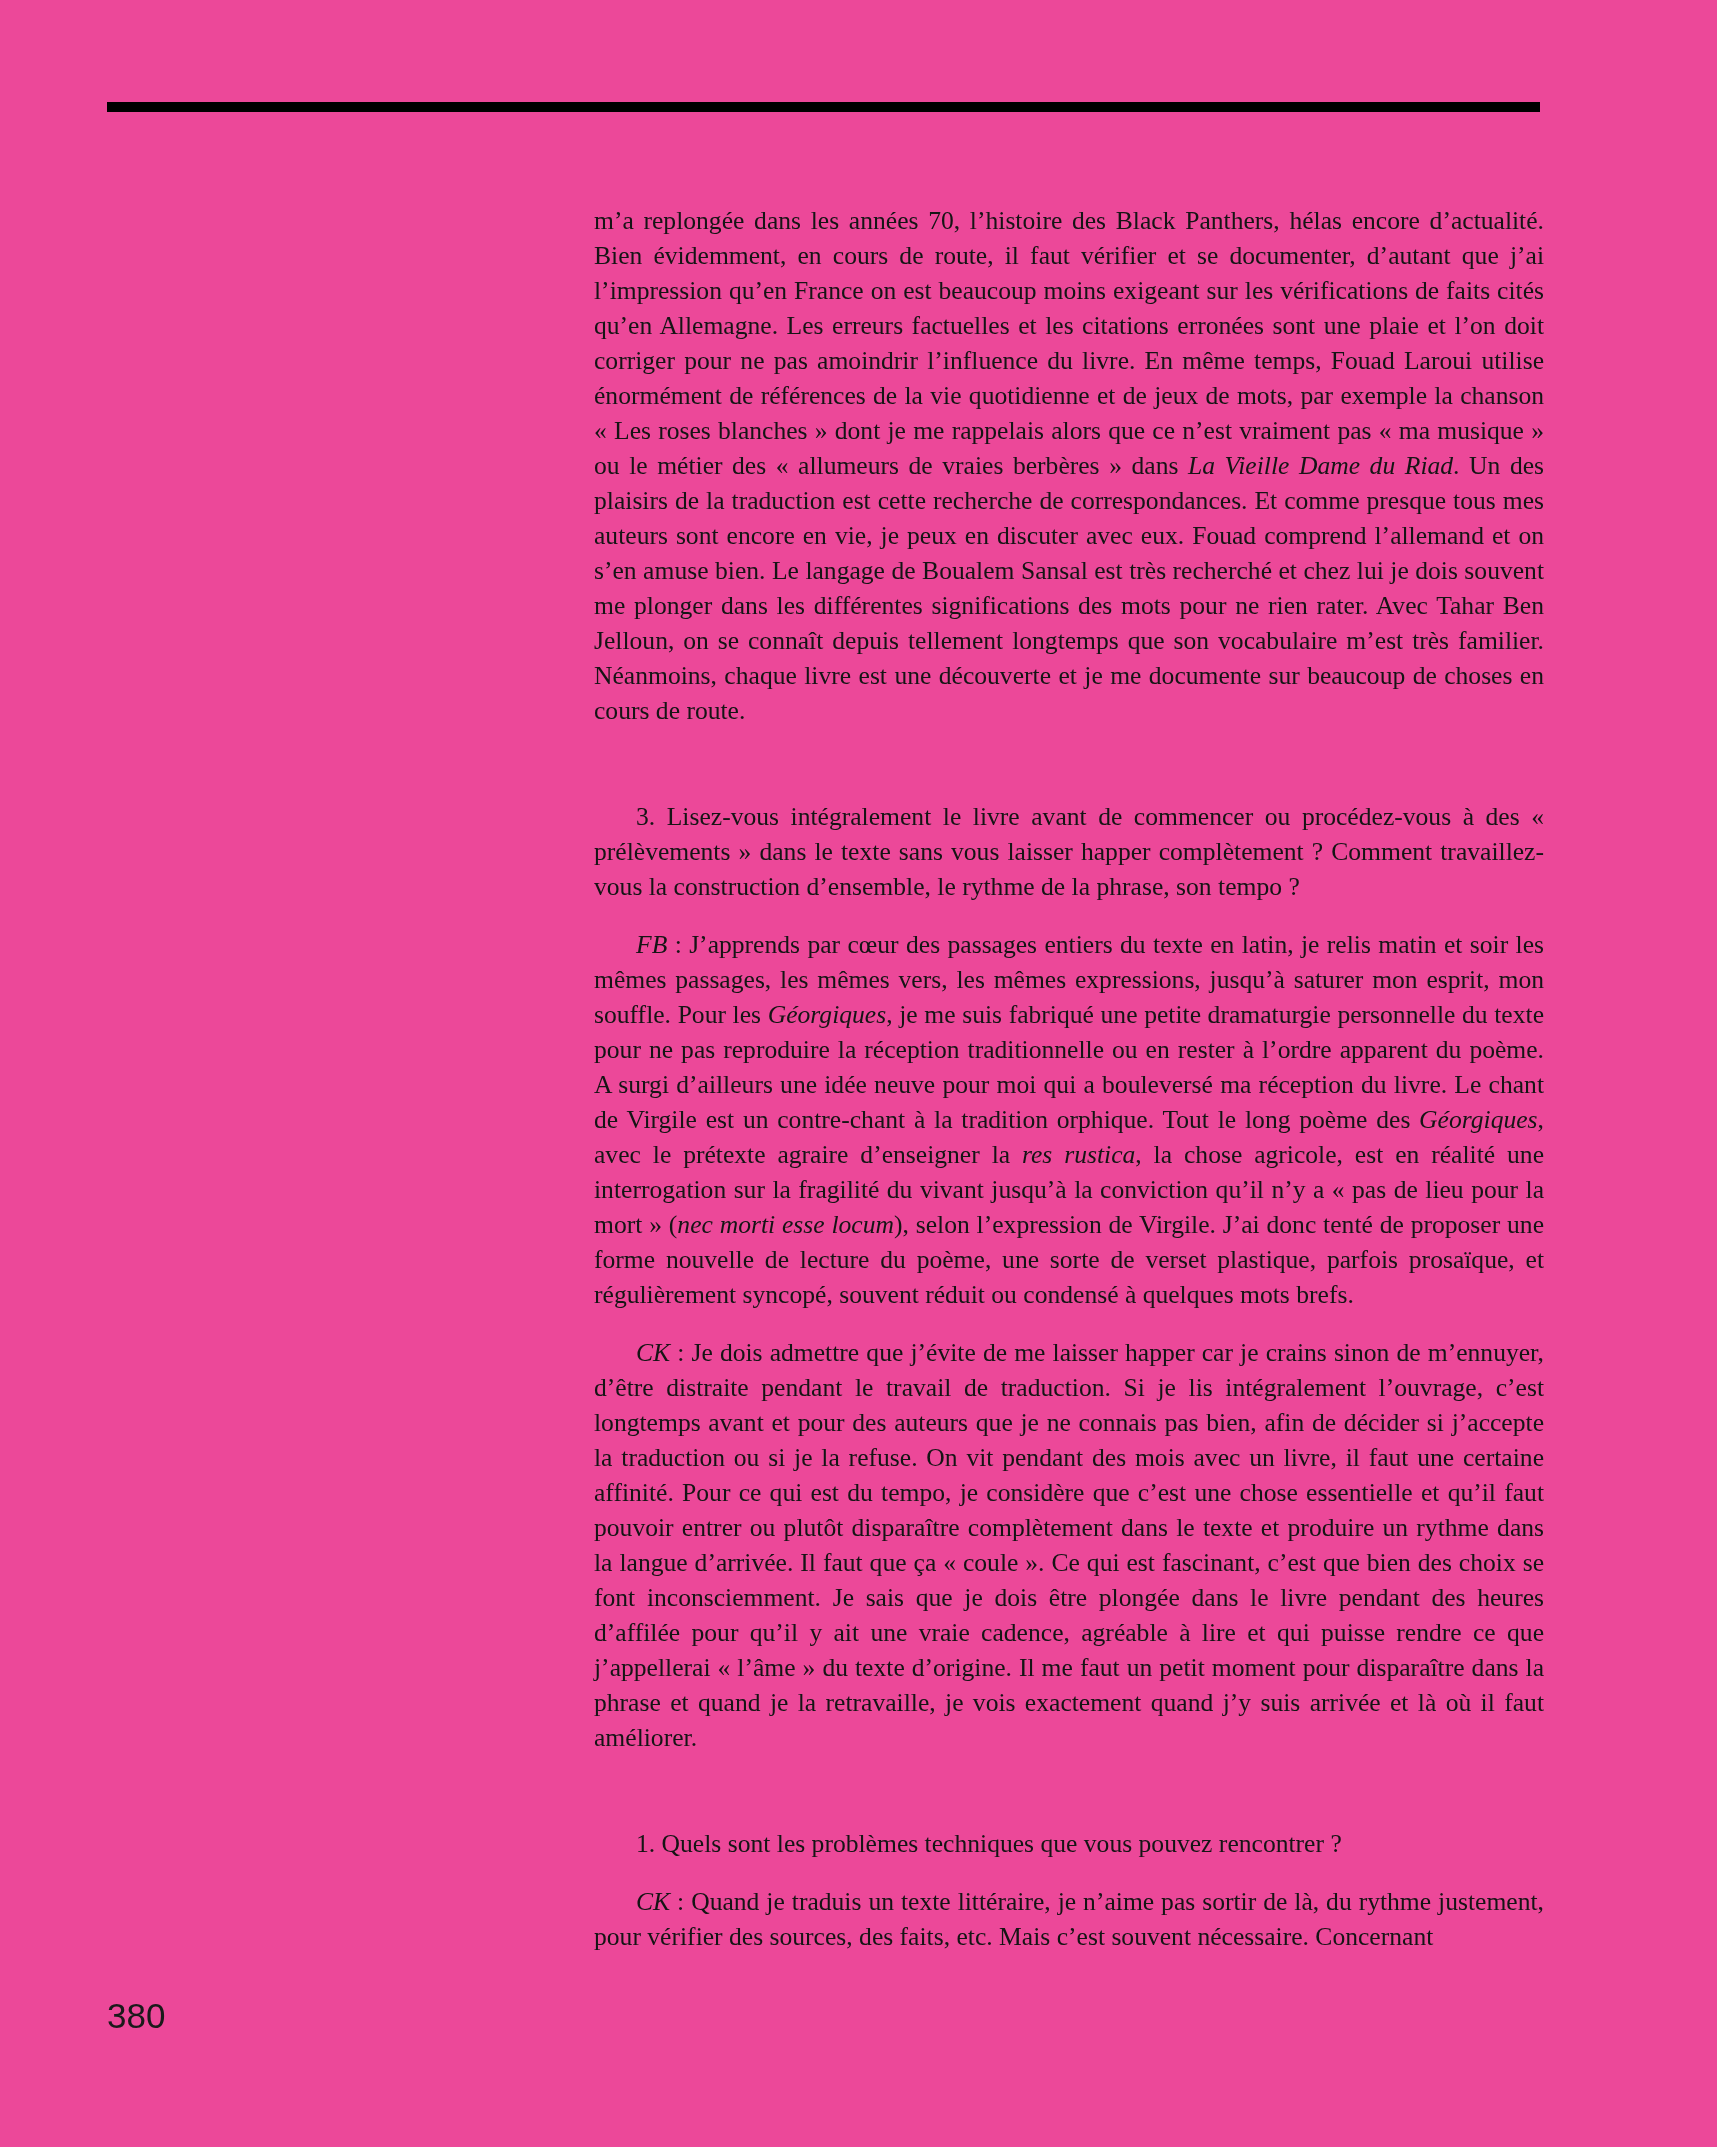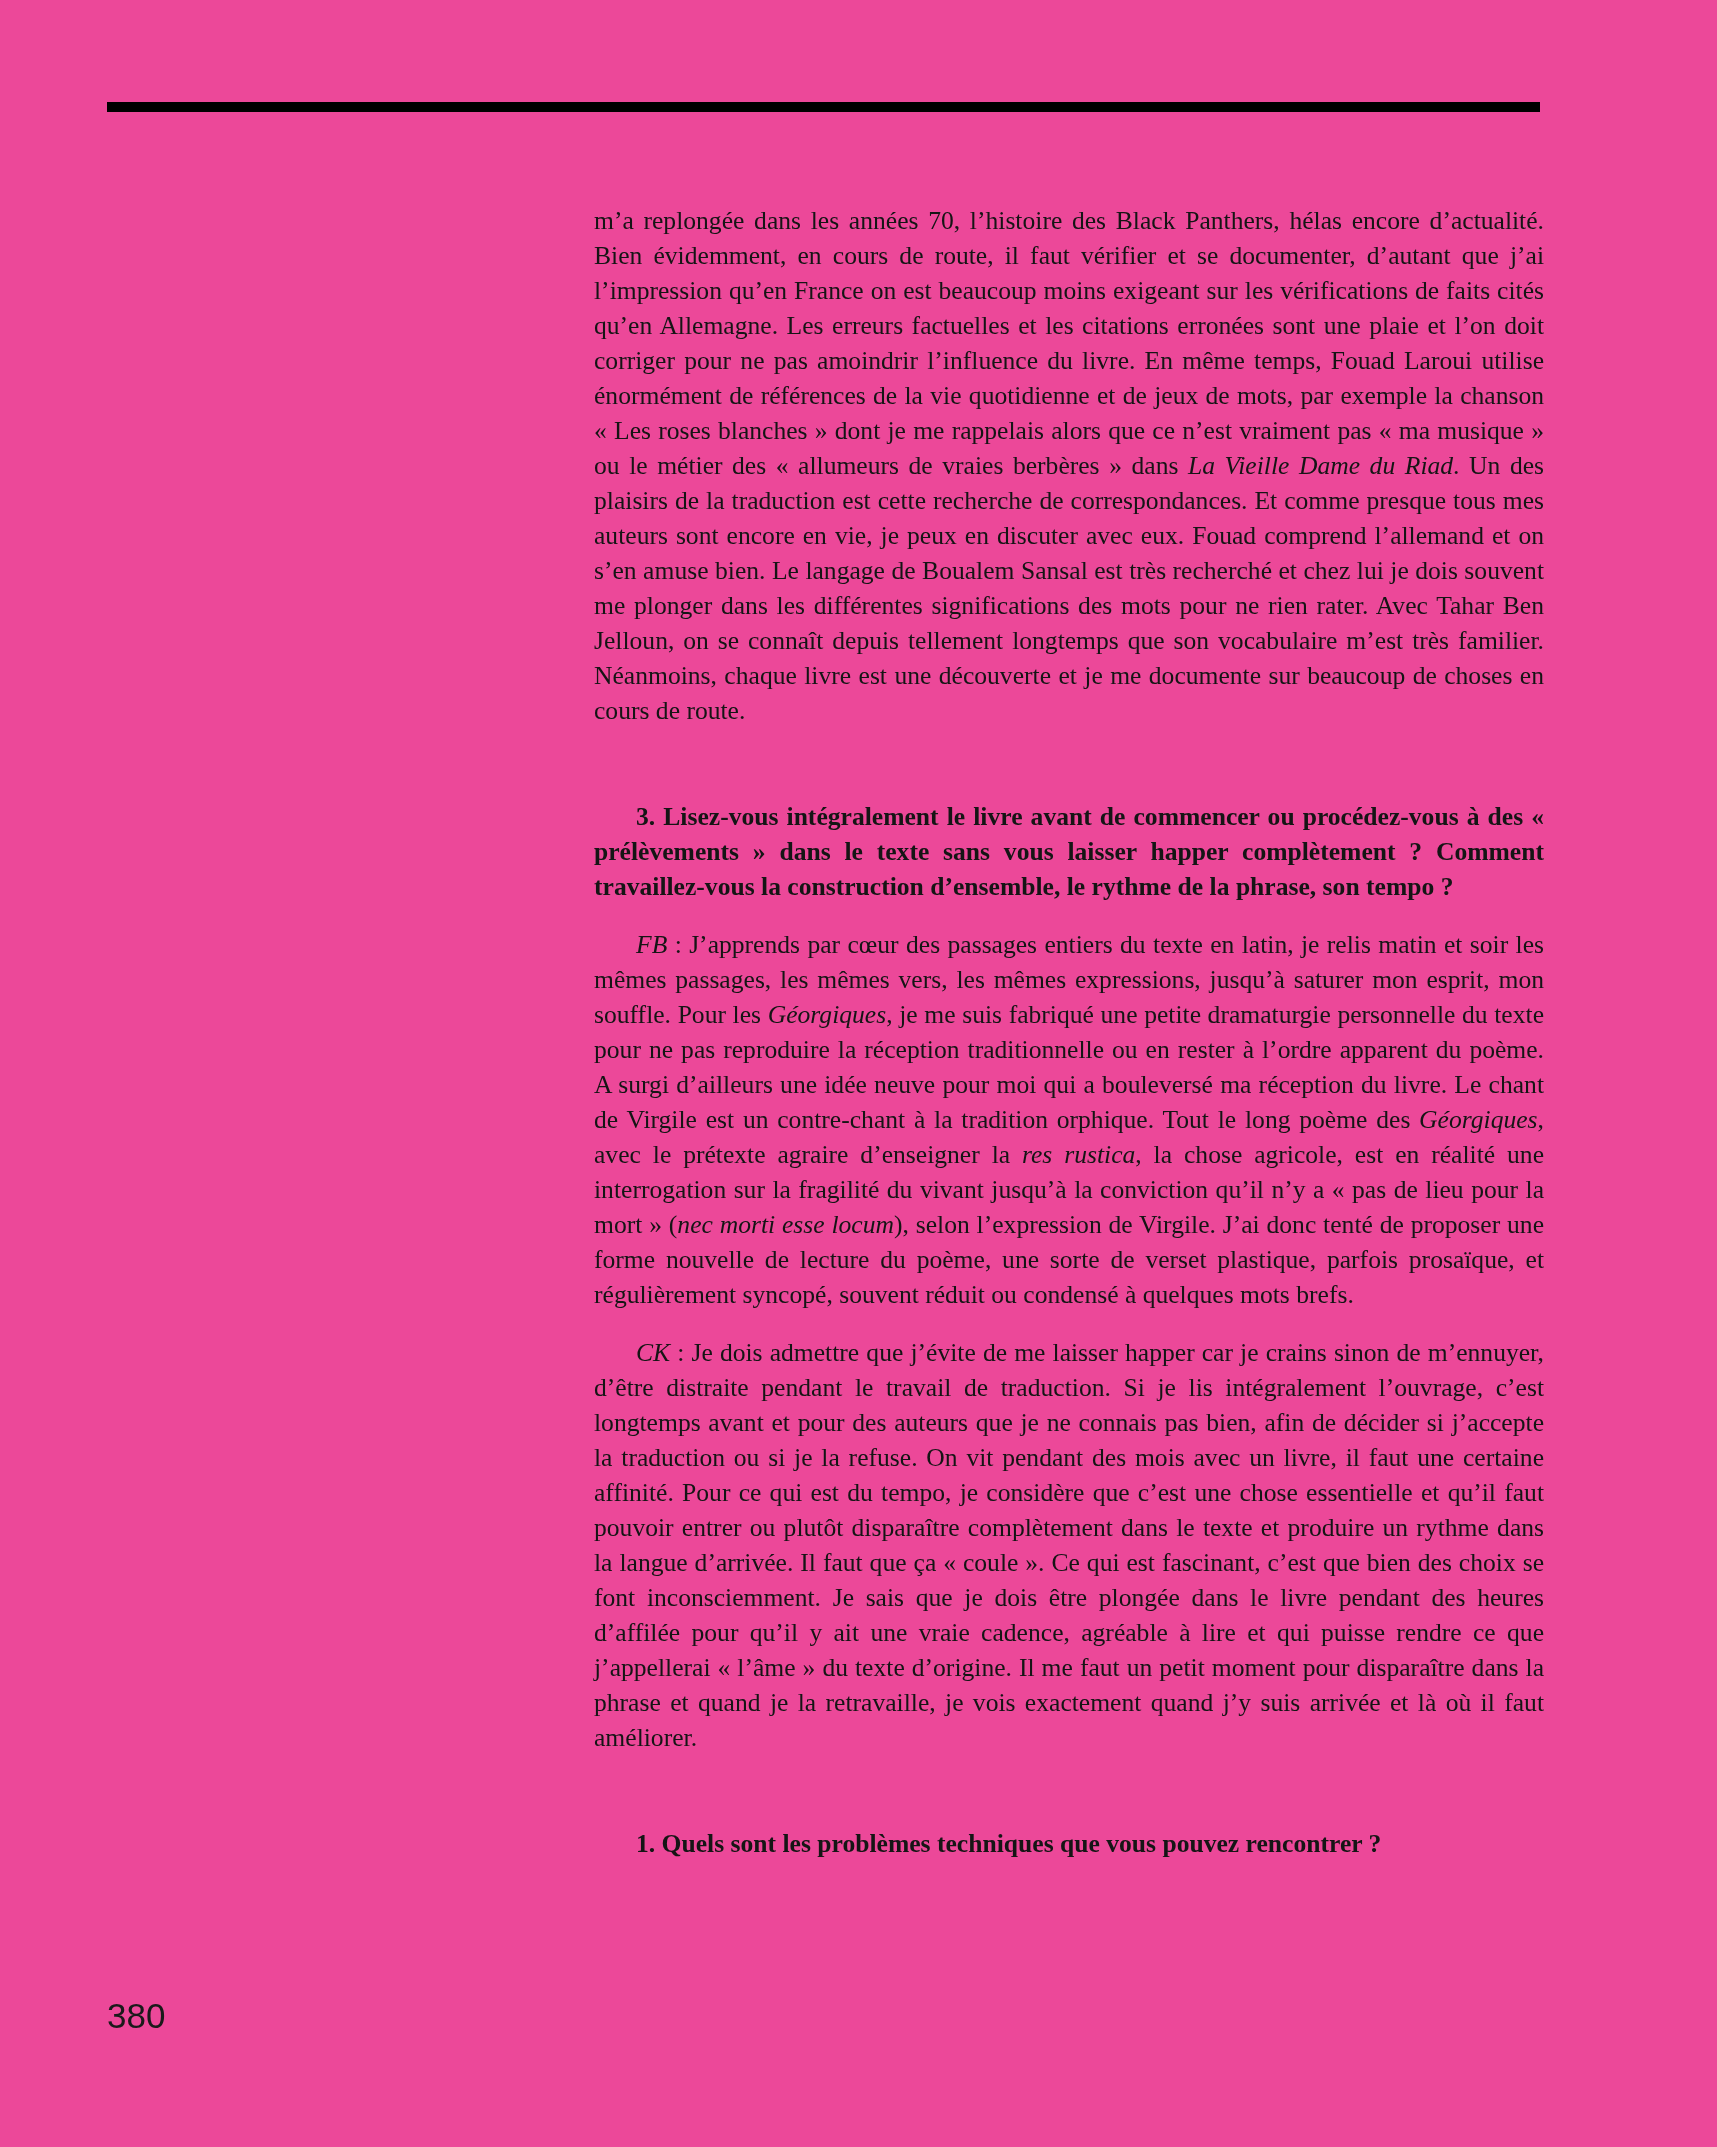--- a/index.html
+++ b/index.html
@@ -38,21 +38,21 @@
   .para {
     margin: 0;
     padding: 0;
   }
   .para + .para {
     margin-top: 23px;
   }
   .para.question {
     margin-top: 71px;
     margin-bottom: 16.4px;
-    font-weight: 700;
+    font-weight: 400;
   }
   .para.indent {
     text-indent: 42px;
   }
   .para i {
     font-style: italic;
   }
   .page-number {
     position: absolute;
     left: 107px;
@@ -66,16 +66,17 @@
 <body>
 
 <div class="page">
   <div class="top-rule"></div>
   <main class="text-column">
       <p class="para body" lang="fr"><span>m’a replongée dans les années 70, l’histoire des Black Panthers, hélas encore d’actualité. Bien évidemment, en cours de route, il faut vérifier et se documenter, d’autant que j’ai l’impression qu’en France on est beaucoup moins exigeant sur les vérifications de faits cités qu’en Allemagne. Les erreurs factuelles et les citations erronées sont une plaie et l’on doit corriger pour ne pas amoindrir l’influence du livre. En même temps, Fouad Laroui utilise énormément de références de la vie quotidienne et de jeux de mots, par exemple la chanson « Les roses blanches » dont je me rappelais alors que ce n’est vraiment pas « ma musique » ou le métier des « allumeurs de vraies berbères » dans </span><i>La Vieille Dame du Riad</i><span>. Un des plaisirs de la traduction est cette recherche de correspondances. Et comme presque tous mes auteurs sont encore en vie, je peux en discuter avec eux. Fouad comprend l’allemand et on s’en amuse bien. Le langage de Boualem Sansal est très recherché et chez lui je dois souvent me plonger dans les différentes significations des mots pour ne rien rater. Avec Tahar Ben Jelloun, on se connaît depuis tellement longtemps que son vocabulaire m’est très familier. Néanmoins, chaque livre est une découverte et je me documente sur beaucoup de choses en cours de route.</span></p>
       <p class="para question indent" lang="fr"><span>3. Lisez-vous intégralement le livre avant de commencer ou procédez-vous à des « prélèvements » dans le texte sans vous laisser happer complètement ? Comment travaillez-vous la construction d’ensemble, le rythme de la phrase, son tempo ?</span></p>
       <p class="para body indent" lang="fr"><i>FB</i><span> : J’apprends par cœur des passages entiers du texte en latin, je relis matin et soir les mêmes passages, les mêmes vers, les mêmes expressions, jusqu’à saturer mon esprit, mon souffle. Pour les </span><i>Géorgiques</i><span>, je me suis fabriqué une petite dramaturgie personnelle du texte pour ne pas reproduire la réception traditionnelle ou en rester à l’ordre apparent du poème. A surgi d’ailleurs une idée neuve pour moi qui a bouleversé ma réception du livre. Le chant de Virgile est un contre-chant à la tradition orphique. Tout le long poème des </span><i>Géorgiques</i><span>, avec le prétexte agraire d’enseigner la </span><i>res rustica</i><span>, la chose agricole, est en réalité une interrogation sur la fragilité du vivant jusqu’à la conviction qu’il n’y a « pas de lieu pour la mort » (</span><i>nec morti esse locum</i><span>), selon l’expression de Virgile. J’ai donc tenté de proposer une forme nouvelle de lecture du poème, une sorte de verset plastique, parfois prosaïque, et régulièrement syncopé, souvent réduit ou condensé à quelques mots brefs.</span></p>
       <p class="para body indent" lang="fr"><i>CK</i><span> : Je dois admettre que j’évite de me laisser happer car je crains sinon de m’ennuyer, d’être distraite pendant le travail de traduction. Si je lis intégralement l’ouvrage, c’est longtemps avant et pour des auteurs que je ne connais pas bien, afin de décider si j’accepte la traduction ou si je la refuse. On vit pendant des mois avec un livre, il faut une certaine affinité. Pour ce qui est du tempo, je considère que c’est une chose essentielle et qu’il faut pouvoir entrer ou plutôt disparaître complètement dans le texte et produire un rythme dans la langue d’arrivée. Il faut que ça « coule ». Ce qui est fascinant, c’est que bien des choix se font inconsciemment. Je sais que je dois être plongée dans le livre pendant des heures d’affilée pour qu’il y ait une vraie cadence, agréable à lire et qui puisse rendre ce que j’appellerai « l’âme » du texte d’origine. Il me faut un petit moment pour disparaître dans la phrase et quand je la retravaille, je vois exactement quand j’y suis arrivée et là où il faut améliorer.</span></p>
       <p class="para question indent" lang="fr"><span>1. Quels sont les problèmes techniques que vous pouvez rencontrer ?</span></p>
+      <p class="para body indent" lang="fr"><i>CK</i><span> : Quand je traduis un texte littéraire, je n’aime pas sortir de là, du rythme justement, pour vérifier des sources, des faits, etc. Mais c’est souvent nécessaire. Concernant</span></p>
     </main>
   <div class="page-number">380</div>
 </div>
 
 
 </body></html>

